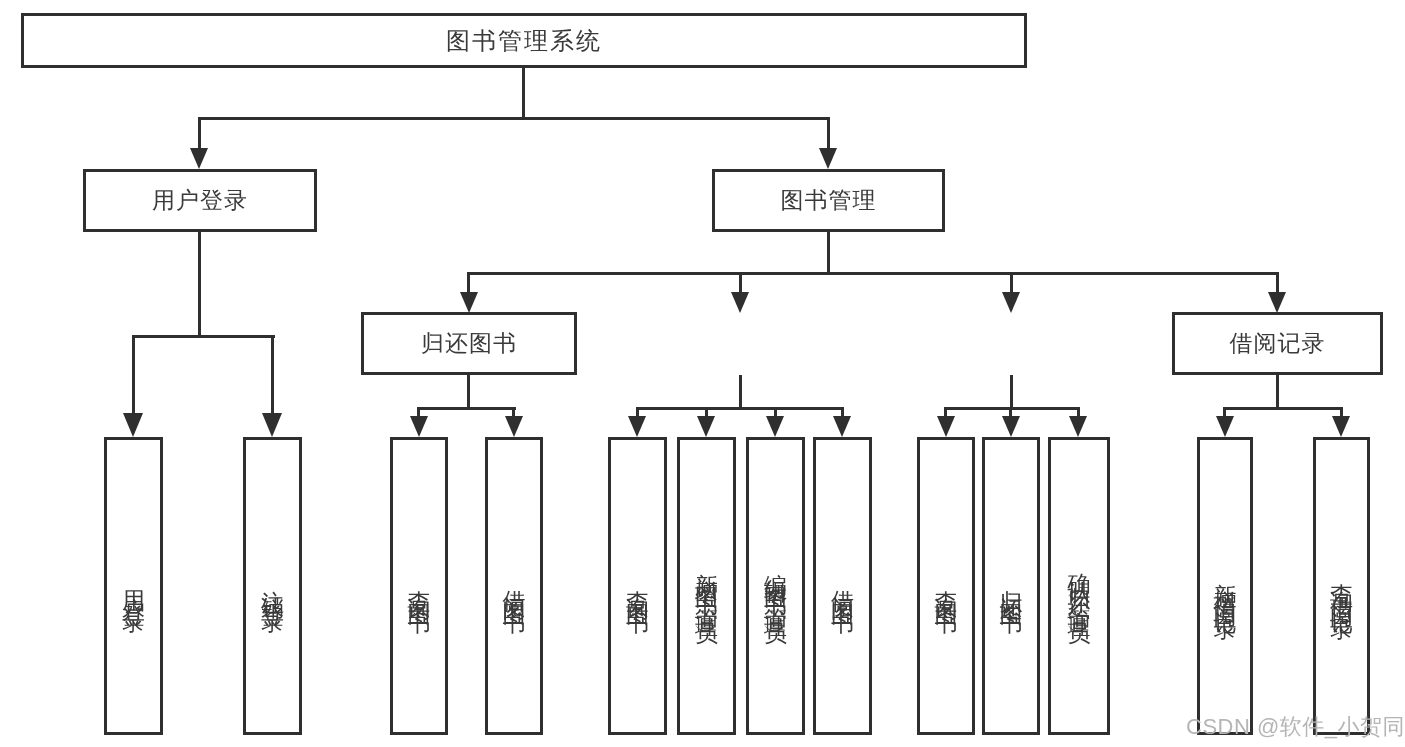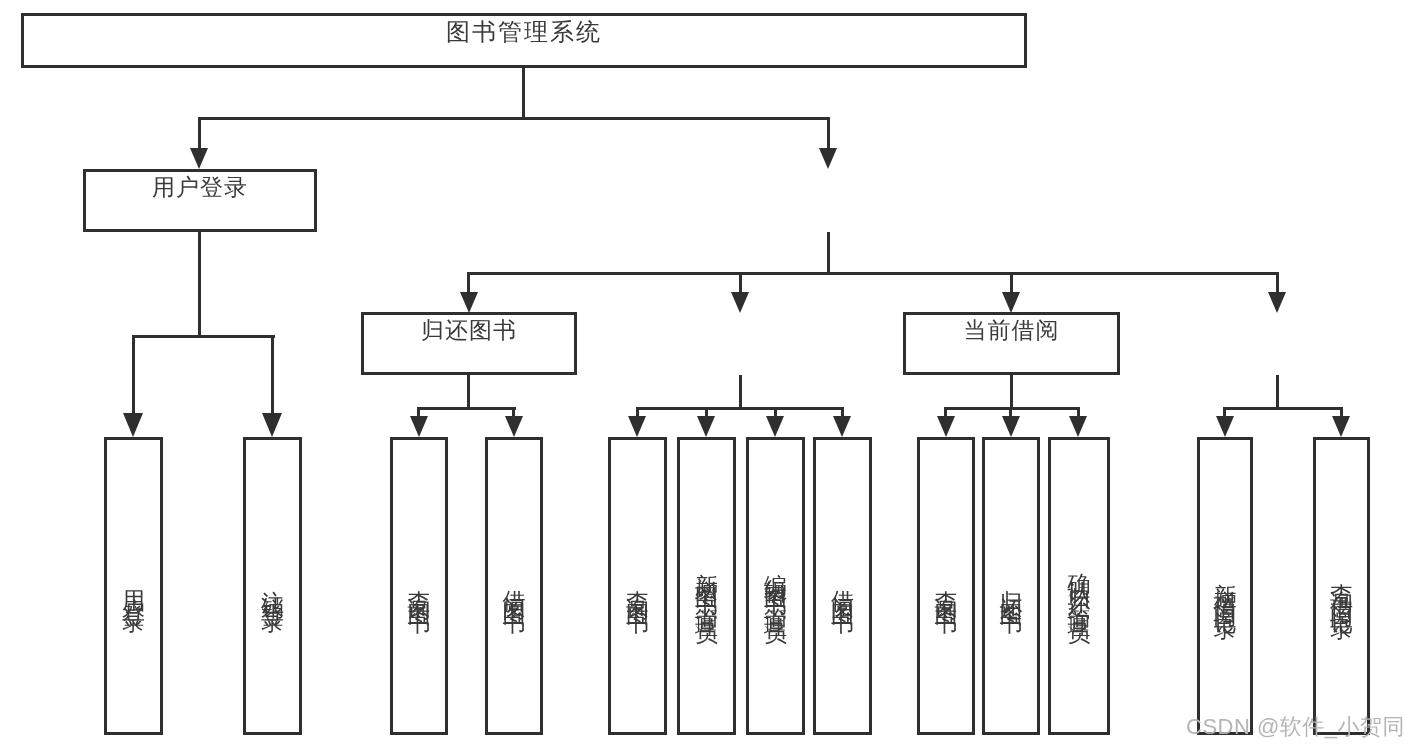--- a/index.html
+++ b/index.html
@@ -1,19 +1,19 @@
 <!DOCTYPE html>
 <html><head>
 <meta charset="utf-8">
 <style>
   html,body{margin:0;padding:0;background:#fff}
   .canvas{position:relative;width:1405px;height:747px;background:#ffffff;overflow:hidden;
           font-family:"Liberation Sans","DejaVu Sans",sans-serif;color:#3a3a3a}
   .box{position:absolute;background:#fff;border:3px solid #2f2f2f;box-sizing:border-box;
-       display:flex;justify-content:center;font-size:23px;letter-spacing:1px;z-index:2}
+       display:flex;align-items:center;justify-content:center;font-size:23px;letter-spacing:1px;z-index:2}
   .box.root{font-size:24px;letter-spacing:2px}
   .tbox{position:absolute;top:437px;height:298px;background:#fff;border:3px solid #2f2f2f;box-sizing:border-box;
         display:flex;align-items:center;justify-content:center;z-index:2}
   .vtext{writing-mode:vertical-rl;text-orientation:mixed;font-size:23px;letter-spacing:7px;line-height:1;white-space:nowrap}
   .vl{position:absolute;width:3px;background:#2f2f2f;z-index:1}
   .hl{position:absolute;height:3px;background:#2f2f2f;z-index:1}
   .ar{position:absolute;width:0;height:0;border-left:9px solid transparent;border-right:9px solid transparent;
       border-top:21px solid #2f2f2f;z-index:1}
   .arb{border-left-width:10px;border-right-width:10px;border-top-width:24px}
   .watermark{position:absolute;left:1186px;top:712px;font-size:22px;color:#b5b5b5;letter-spacing:.5px;
@@ -24,26 +24,29 @@
 
 <div class="canvas">
 
   <div class="box root" style="left:21px;top:13px;width:1006px;height:55px">
     <span>图书管理系统</span>
   </div>
 
   <div class="box" style="left:83px;top:169px;width:234px;height:63px">
     <span>用户登录</span>
   </div>
+  <div class="box" style="left:712px;top:169px;width:233px;height:63px">
+    <span>图书管理</span>
+  </div>
 
   <div class="box" style="left:361px;top:312px;width:216px;height:63px">
     <span>归还图书</span>
   </div>
-  <div class="box" style="left:903px;top:312px;width:217px;height:63px">
-    <span>当前借阅</span>
+  <div class="box" style="left:1172px;top:312px;width:211px;height:63px">
+    <span>借阅记录</span>
   </div>
 
   <div class="tbox" style="left:104px;width:59px">
     <span class="vtext">用户登录</span>
   </div>
   <div class="tbox" style="left:243px;width:59px">
     <span class="vtext">注销登录</span>
   </div>
 
   <div class="tbox" style="left:390px;width:58px">

